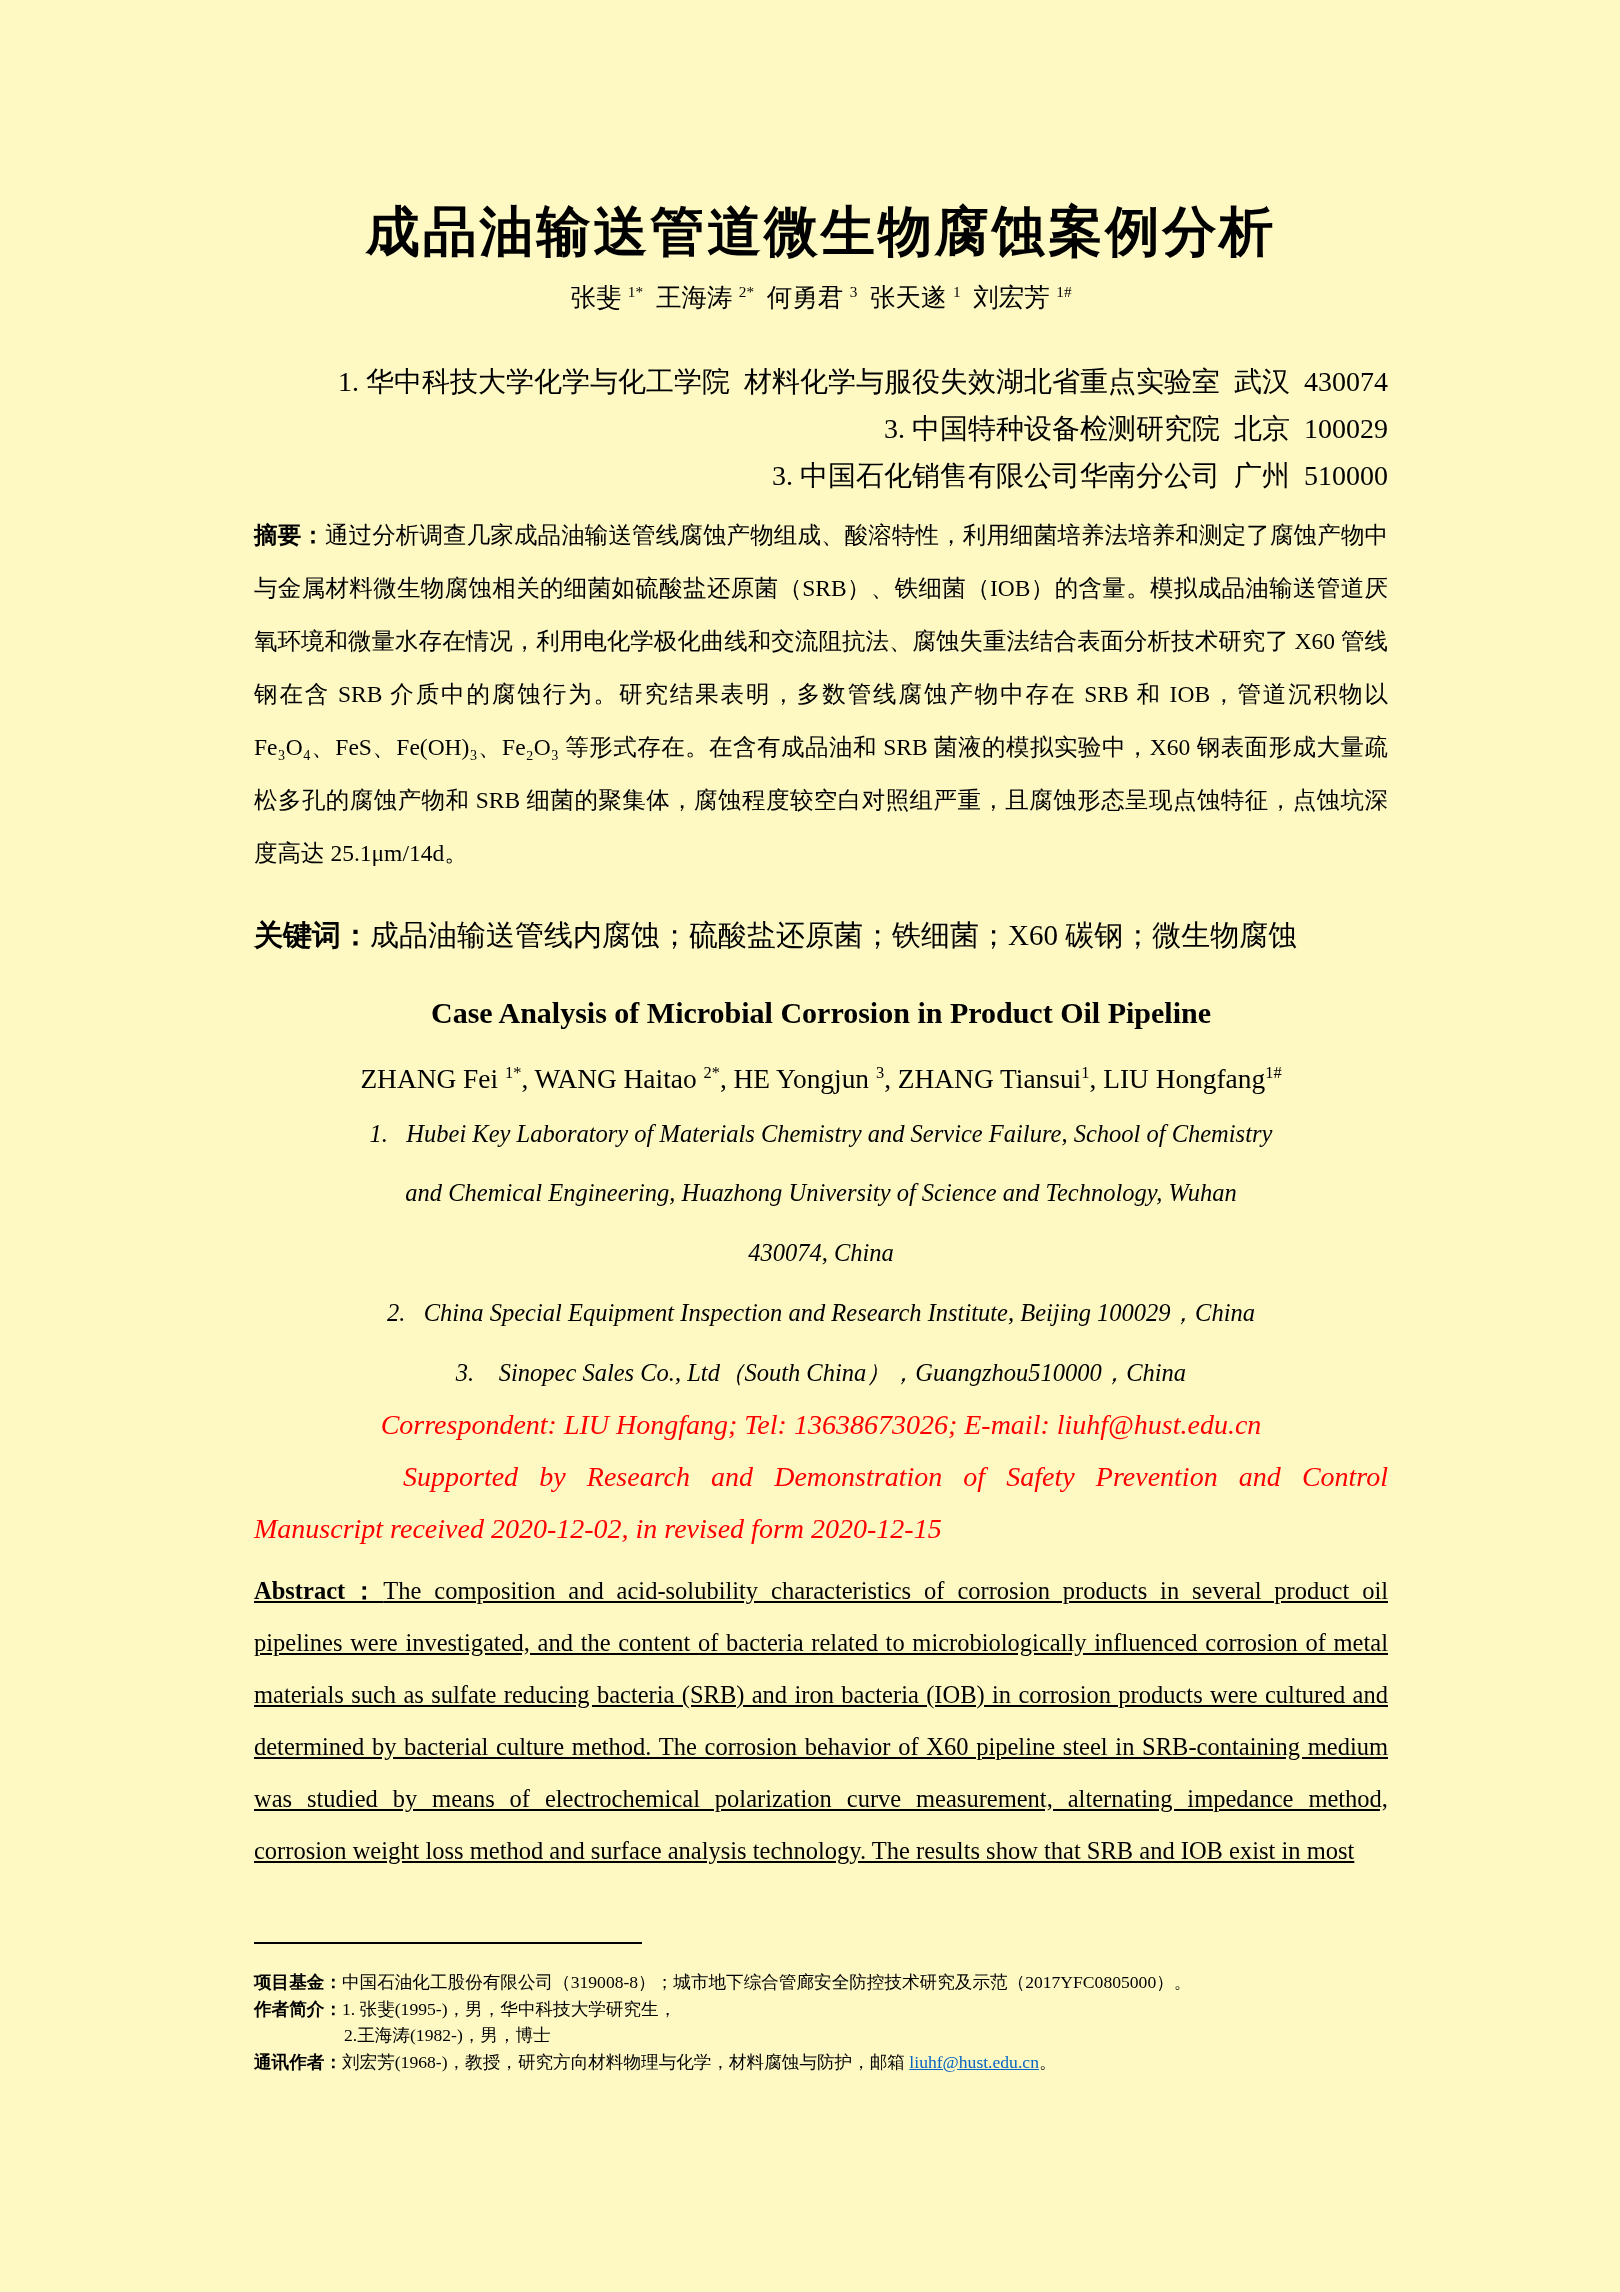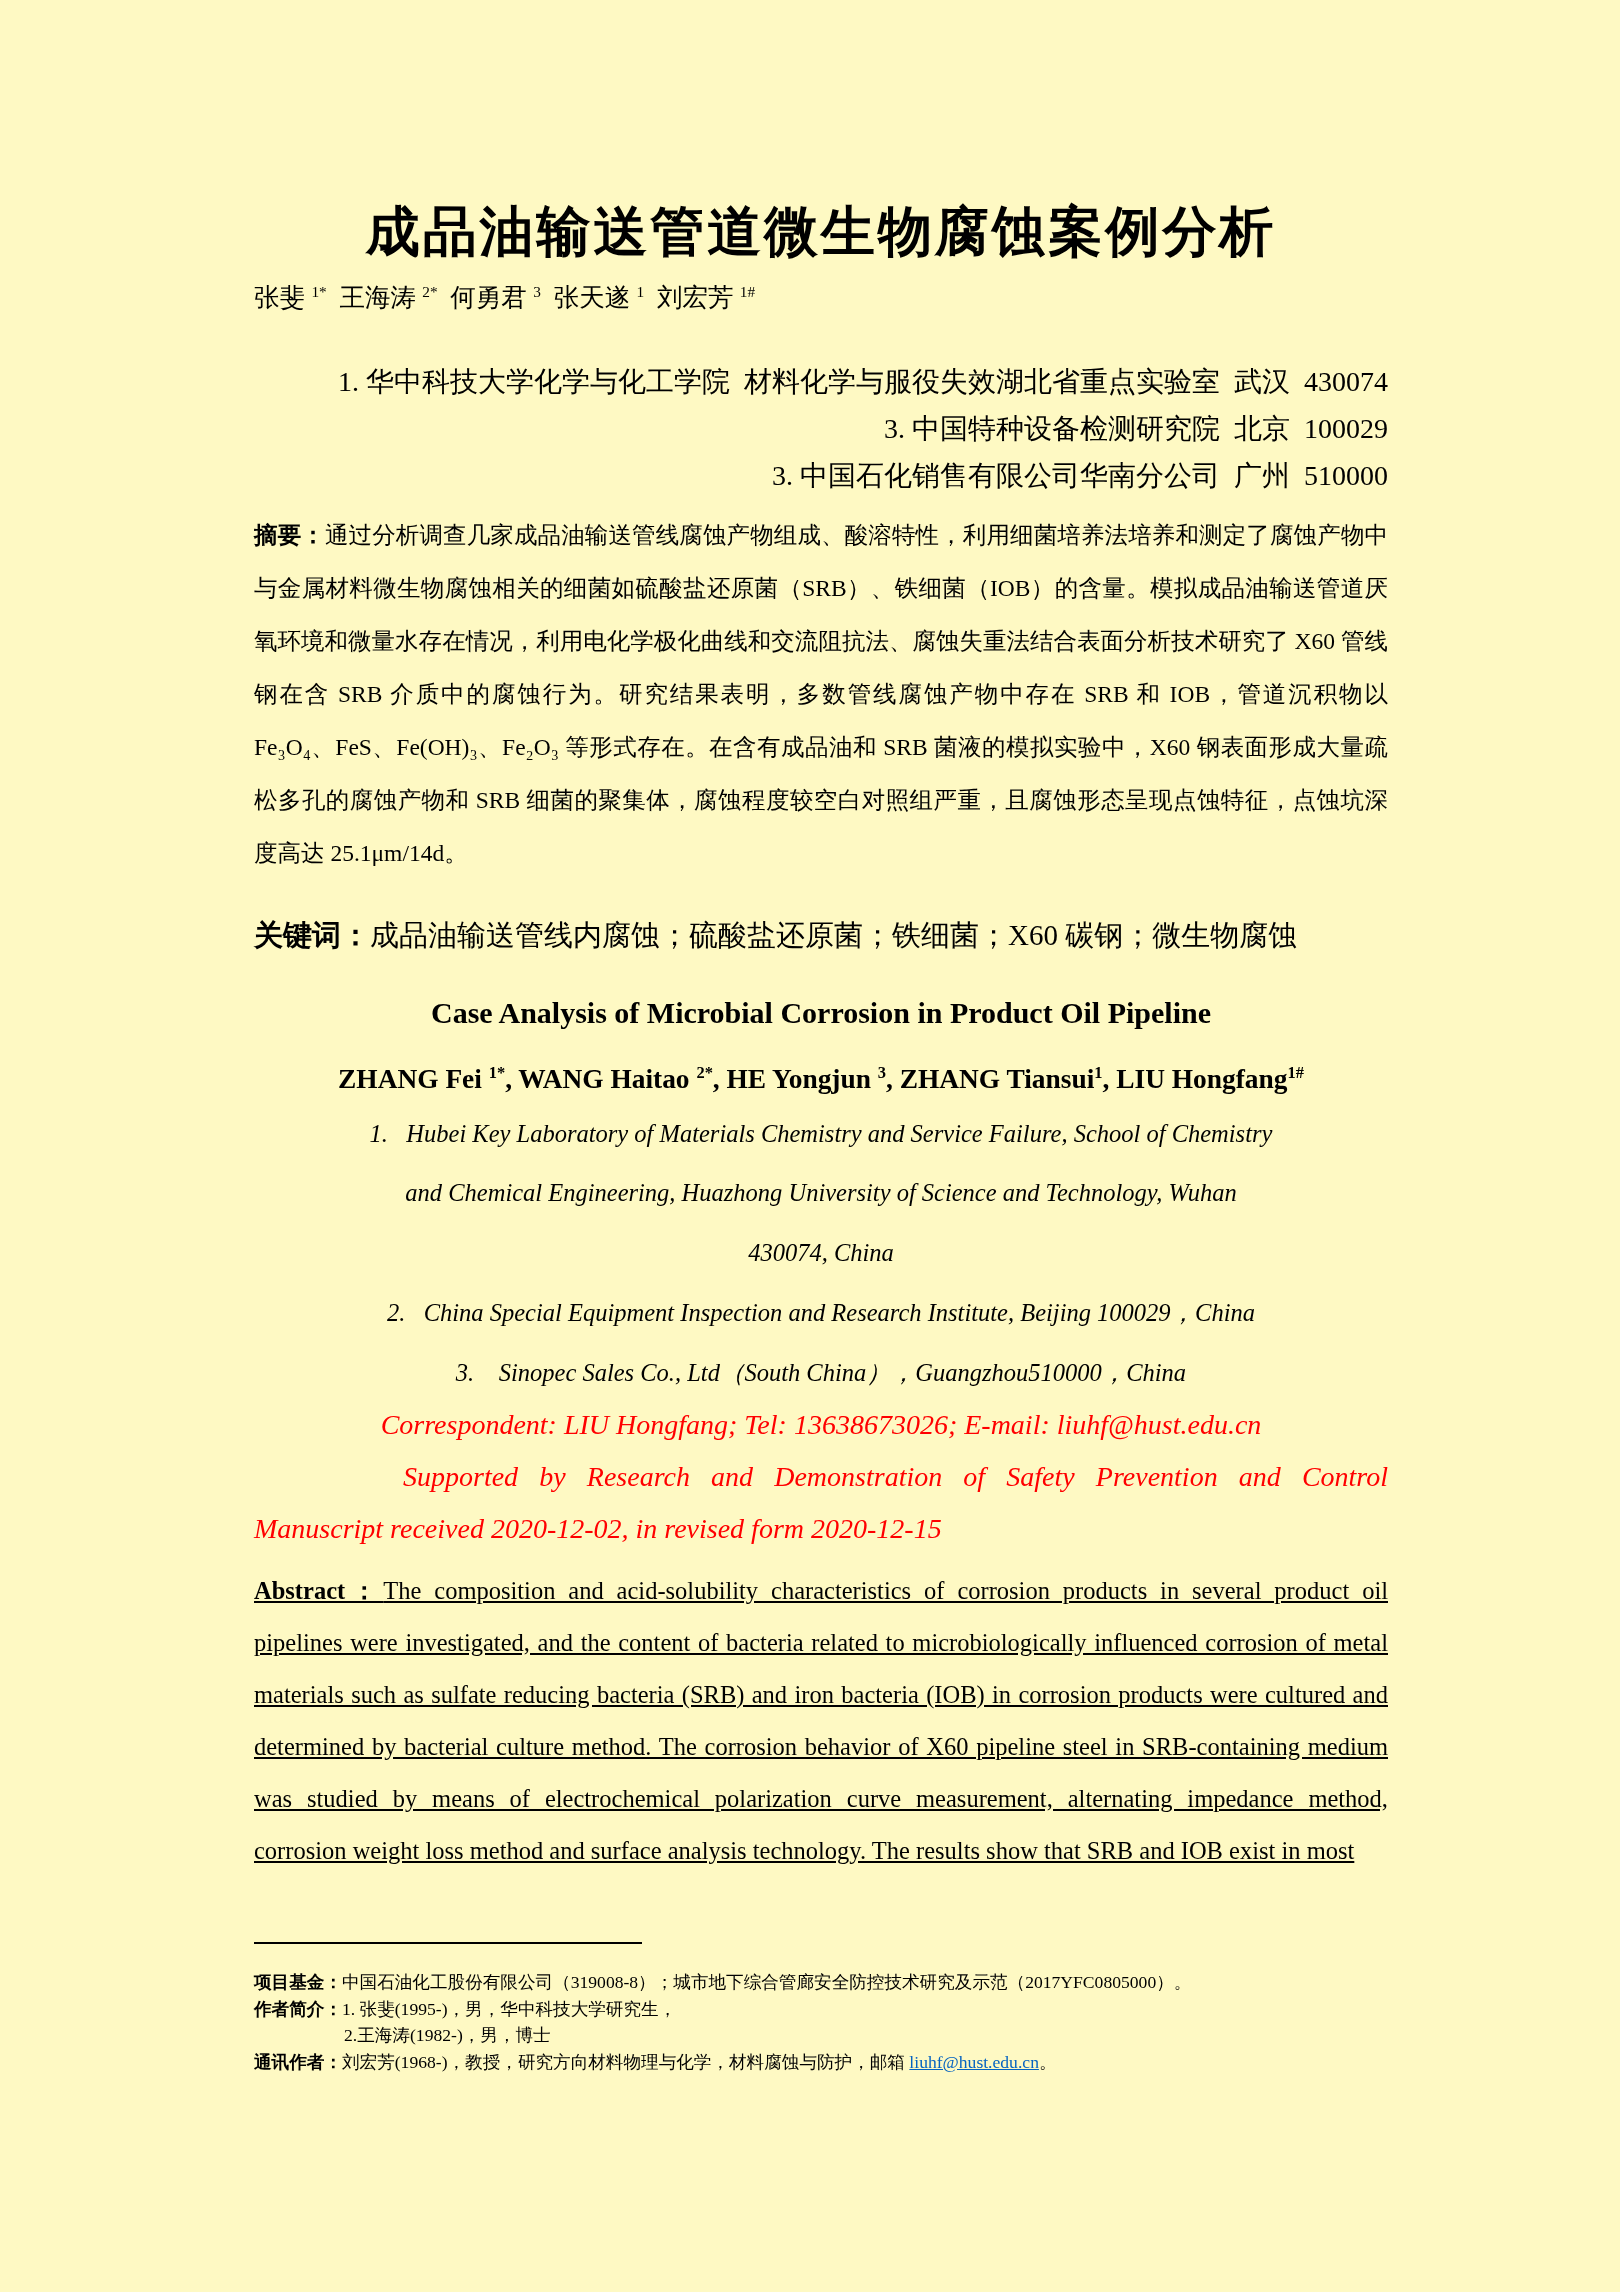--- a/index.html
+++ b/index.html
@@ -8,29 +8,29 @@
     font-family:"Liberation Serif","DejaVu Serif",serif;
     position:relative;margin:0 auto;overflow:hidden;padding-left:9px;
   }
   .content{width:1134px;margin-left:245px;}
   sup{font-size:60%;vertical-align:super;line-height:0;}
 
   .title-cn{
     font-size:54px;font-weight:700;text-align:center;
     margin:0;padding-top:200px;line-height:1.2;letter-spacing:2.9px;
   }
-  .authors-cn{text-align:left;font-size:25.5px;margin-top:13.7px;white-space:pre-wrap;line-height:39px;}
+  .authors-cn{text-align:center;font-size:25.5px;margin-top:13.7px;white-space:pre-wrap;line-height:39px;}
   .aff-cn{text-align:right;font-size:28px;line-height:43px;white-space:pre-wrap;margin-top:3.9px;}
 
   .abs-cn{font-size:23.5px;line-height:53px;text-align:justify;text-justify:inter-character;margin-top:11.8px;}
   .kw-cn{font-size:29px;line-height:53px;}
   .lbl-bold{font-weight:700;}
 
   .title-en{font-size:30px;font-weight:700;text-align:center;margin-top:11.8px;line-height:43px;}
-  .authors-en{font-size:27.4px;text-align:center;margin-top:9px;line-height:41px;font-weight:bold;}
+  .authors-en{font-size:27.4px;text-align:center;margin-top:9px;line-height:41px;}
   .aff-en{font-style:italic;font-size:24.5px;line-height:52px;text-align:center;white-space:pre-wrap;margin-top:7.8px;}
 
   .red{color:#ff0000;font-style:italic;font-size:28px;line-height:52px;}
   .red-center{text-align:center;}
   .red-stretch{text-align:justify;text-align-last:justify;padding-left:149px;}
   .red-left{padding-left:0;}
 
   .abs-en{font-size:24.5px;line-height:52px;text-align:justify;margin-top:9.8px;text-decoration:underline;}
   .abs-en .lbl-bold{font-style:normal;}
 

